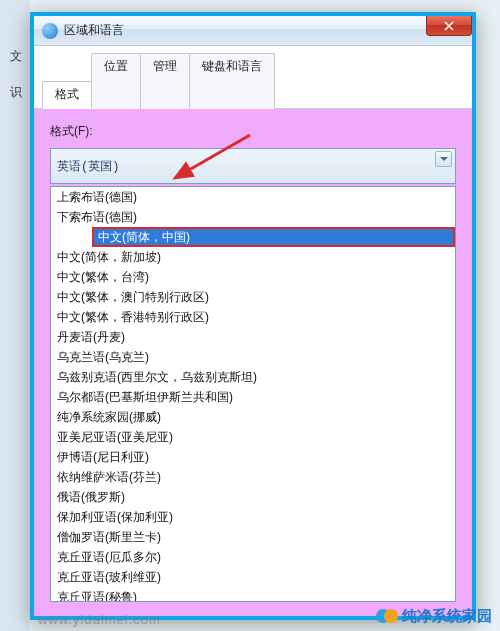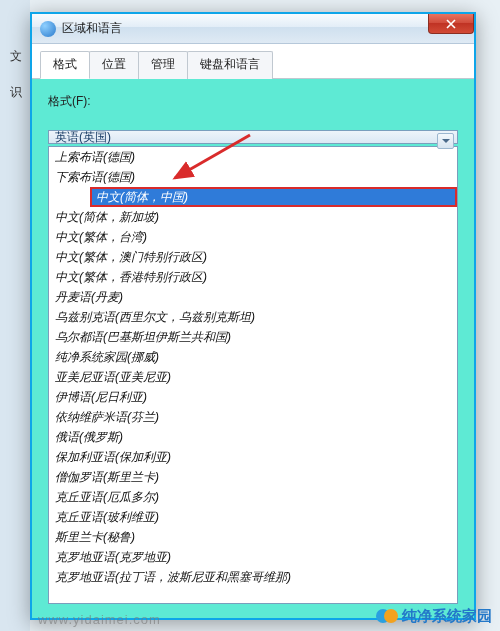--- a/index.html
+++ b/index.html
@@ -16,22 +16,22 @@
       position: absolute;
       top: 0; left: 0; width: 30px; height: 631px;
       background: #d9e6f0;
     }
     .dialog {
       position: absolute;
       top: 12px;
       left: 30px;
       width: 446px;
       height: 608px;
-      background: #5eead4;
-      border: 2px solid #0ea5e9;
+      background: #f0abfc;
+      border: 4px solid #0ea5e9;
       box-shadow: 0 4px 20px rgba(0,0,0,0.35);
       display: flex;
       flex-direction: column;
     }
     .titlebar {
       height: 30px;
       background: linear-gradient(to bottom, #f8fbfe 0%, #e2edf7 45%, #cfe0ef 46%, #dfeaf4 100%);
       border-bottom: 1px solid #b6c8da;
       display: flex;
       align-items: center;
@@ -83,44 +83,46 @@
       position: relative;
       top: 1px;
       margin-right: -1px;
       cursor: pointer;
       border-radius: 2px 2px 0 0;
     }
     .tab.active {
       background: #fff;
       border-bottom: 1px solid #fff;
       z-index: 2;
+      margin-top: 28px;
     }
     .dialog-body {
       padding: 14px 16px;
       flex: 1;
       display: flex;
       flex-direction: column;
       overflow: hidden;
     }
     .field-label {
       font-size: 12px;
       color: #222;
-      margin-bottom: 20px;
+      margin-bottom: 8px;
     }
     .combo {
-      height: 14px;
+      height: 36px;
       border: 1px solid #7a9ebd;
       background: linear-gradient(to bottom, #eef4fa, #dbe8f4);
       display: flex;
       align-items: center;
       padding: 0 4px 0 6px;
       color: #1a3d66;
       font-size: 12px;
       position: relative;
       cursor: pointer;
+      font-family: Liberation Mono, monospace;
     }
     .combo .arrow {
       position: absolute;
       right: 3px;
       top: 2px;
       width: 17px;
       height: 16px;
       background: linear-gradient(to bottom, #f4f8fc, #d6e4f0);
       border: 1px solid #9bb6cf;
       border-radius: 2px;
@@ -134,21 +136,20 @@
       border-right: 4px solid transparent;
       border-top: 4px solid #4a6a8a;
     }
     .listbox {
       margin-top: 2px;
       border: 1px solid #7a9ebd;
       background: #fff;
       flex: 1;
       overflow-y: auto;
       font-size: 12px;
-      font-style: italic;
     }
     .listbox .item {
       padding: 2px 6px;
       color: #111;
       white-space: nowrap;
       line-height: 16px;
       cursor: pointer;
     }
     .listbox .item.selected {
       background: #2f7bd9;
@@ -235,32 +236,33 @@
 
     <div class="listbox" id="listbox">
         <div class="item">上索布语(德国)</div>
         <div class="item">下索布语(德国)</div>
         <div class="item selected highlighted">中文(简体，中国)</div>
         <div class="item">中文(简体，新加坡)</div>
         <div class="item">中文(繁体，台湾)</div>
         <div class="item">中文(繁体，澳门特别行政区)</div>
         <div class="item">中文(繁体，香港特别行政区)</div>
         <div class="item">丹麦语(丹麦)</div>
+        <div class="item">乌克兰语(乌克兰)</div>
         <div class="item">乌兹别克语(西里尔文，乌兹别克斯坦)</div>
         <div class="item">乌尔都语(巴基斯坦伊斯兰共和国)</div>
         <div class="item">纯净系统家园(挪威)</div>
         <div class="item">亚美尼亚语(亚美尼亚)</div>
         <div class="item">伊博语(尼日利亚)</div>
         <div class="item">依纳维萨米语(芬兰)</div>
         <div class="item">俄语(俄罗斯)</div>
         <div class="item">保加利亚语(保加利亚)</div>
         <div class="item">僧伽罗语(斯里兰卡)</div>
         <div class="item">克丘亚语(厄瓜多尔)</div>
         <div class="item">克丘亚语(玻利维亚)</div>
-        <div class="item">斯里兰卡(秘鲁)</div>
+        <div class="item">克丘亚语(秘鲁)</div>
         <div class="item">克罗地亚语(克罗地亚)</div>
         <div class="item">克罗地亚语(拉丁语，波斯尼亚和黑塞哥维那)</div>
       </div>
   </div>
 
 </div>
 
 <svg class="annotation-arrow" width="90" height="60">
   <defs>
     <marker id="ah" markerWidth="8" markerHeight="8" refX="6" refY="3" orient="auto">

